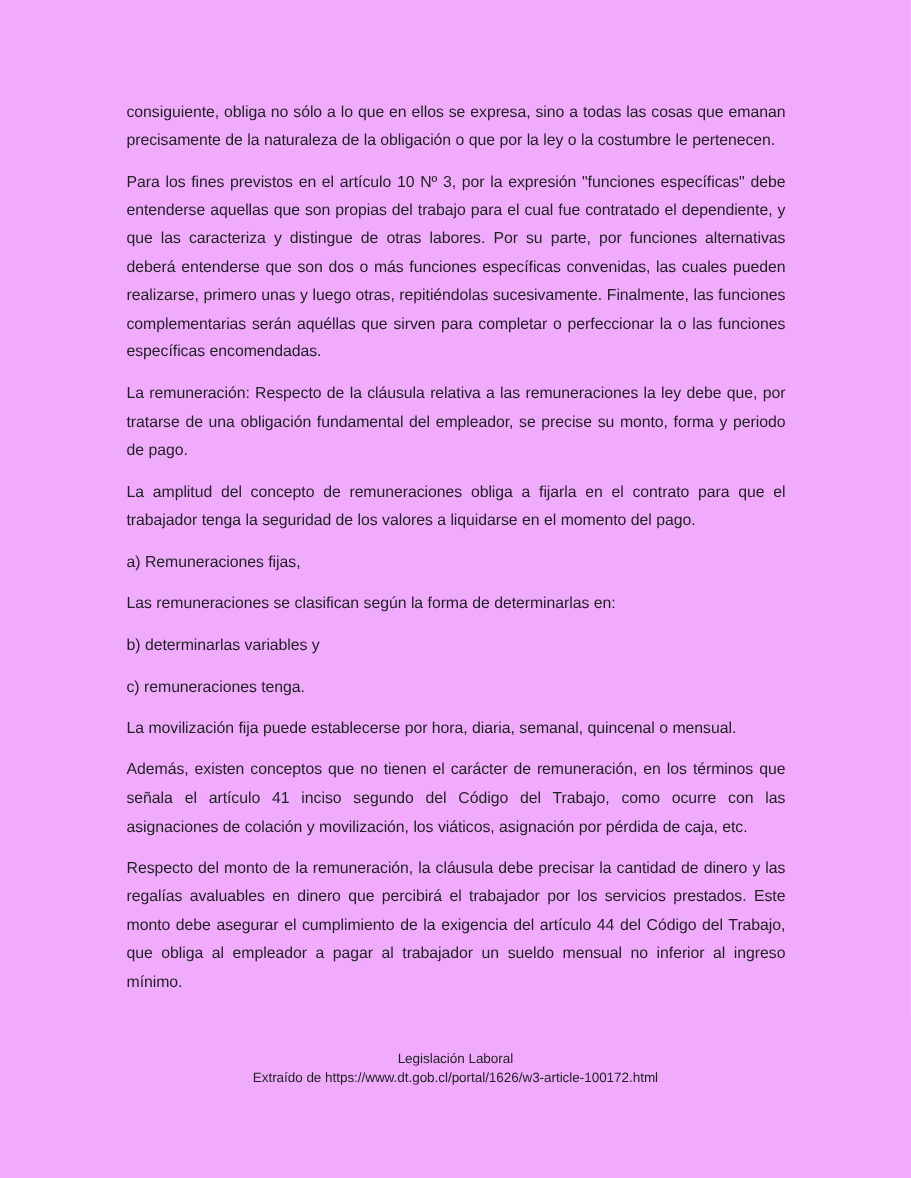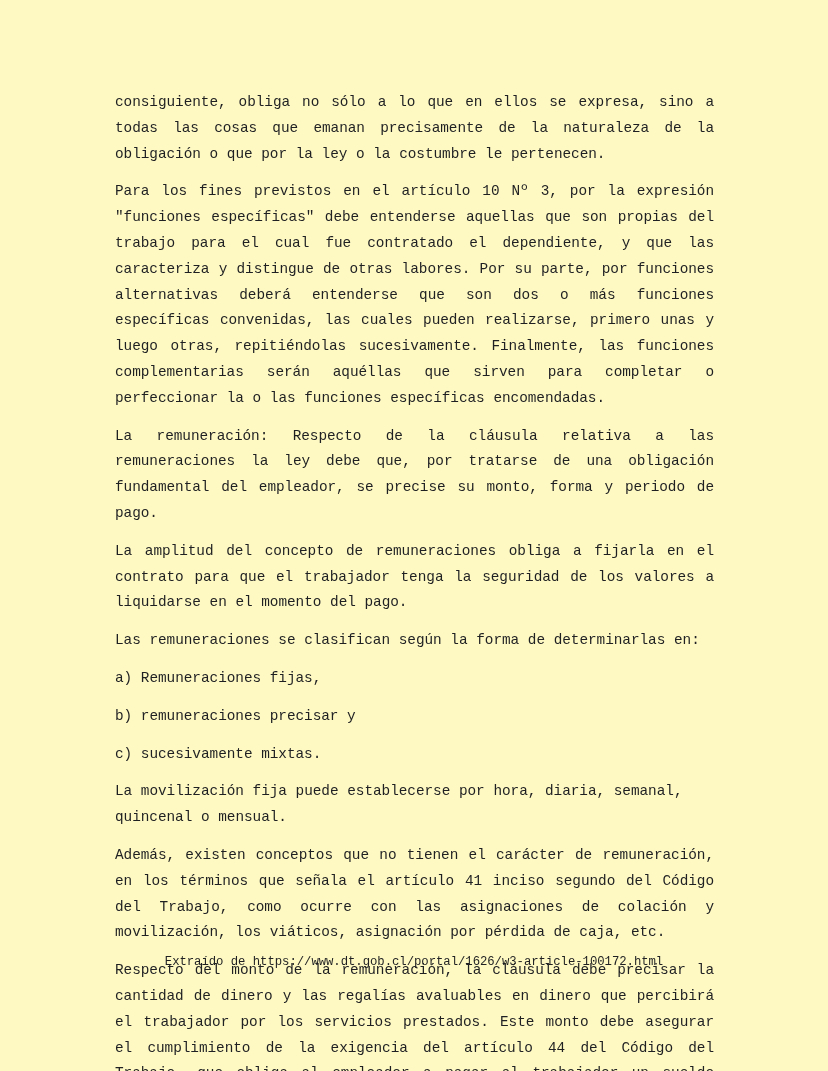--- a/index.html
+++ b/index.html
@@ -12,22 +12,21 @@
     width: 828px;
     height: 1071px;
     position: relative;
     overflow: hidden;
     font-family: "Liberation Sans", "DejaVu Sans", sans-serif;
     color: #1f2022;
   }
   .page {
     position: absolute;
     inset: 0;
-    background: #fef9c3;
-    font-family: Liberation Mono, monospace;
+    background: #f0abfc;
   }
   .content {
     position: absolute;
     left: 115px;
     top: 90px;
     width: 599px;
   }
   .para {
     margin: 0 0 12px 0;
     font-size: 14.4px;
@@ -60,27 +59,28 @@
 </head>
 <body>
 
 <div class="page">
 
   <div class="content">
     <p class="para">consiguiente, obliga no sólo a lo que en ellos se expresa, sino a todas las cosas que emanan precisamente de la naturaleza de la obligación o que por la ley o la costumbre le pertenecen.</p>
     <p class="para">Para los fines previstos en el artículo 10 Nº 3, por la expresión "funciones específicas" debe entenderse aquellas que son propias del trabajo para el cual fue contratado el dependiente, y que las caracteriza y distingue de otras labores. Por su parte, por funciones alternativas deberá entenderse que son dos o más funciones específicas convenidas, las cuales pueden realizarse, primero unas y luego otras, repitiéndolas sucesivamente. Finalmente, las funciones complementarias serán aquéllas que sirven para completar o perfeccionar la o las funciones específicas encomendadas.</p>
     <p class="para">La remuneración: Respecto de la cláusula relativa a las remuneraciones la ley debe que, por tratarse de una obligación fundamental del empleador, se precise su monto, forma y periodo de pago.</p>
     <p class="para">La amplitud del concepto de remuneraciones obliga a fijarla en el contrato para que el trabajador tenga la seguridad de los valores a liquidarse en el momento del pago.</p>
+    <p class="para short">a) Remuneraciones fijas,</p>
     <p class="para short">Las remuneraciones se clasifican según la forma de determinarlas en:</p>
-    <p class="para short">a) Remuneraciones fijas,</p>
-    <p class="para short">b) remuneraciones precisar y</p>
-    <p class="para short">c) sucesivamente mixtas.</p>
+    <p class="para short">b) determinarlas variables y</p>
+    <p class="para short">c) remuneraciones tenga.</p>
     <p class="para short">La movilización fija puede establecerse por hora, diaria, semanal, quincenal o mensual.</p>
     <p class="para">Además, existen conceptos que no tienen el carácter de remuneración, en los términos que señala el artículo 41 inciso segundo del Código del Trabajo, como ocurre con las asignaciones de colación y movilización, los viáticos, asignación por pérdida de caja, etc.</p>
     <p class="para">Respecto del monto de la remuneración, la cláusula debe precisar la cantidad de dinero y las regalías avaluables en dinero que percibirá el trabajador por los servicios prestados. Este monto debe asegurar el cumplimiento de la exigencia del artículo 44 del Código del Trabajo, que obliga al empleador a pagar al trabajador un sueldo mensual no inferior al ingreso mínimo.</p>
 
   </div>
 
   <div class="footer">
+    <p class="footer-line">Legislación Laboral</p>
     <p class="footer-line">Extraído de https://www.dt.gob.cl/portal/1626/w3-article-100172.html</p>
   </div>
 
 </div>
 
 </body></html>

